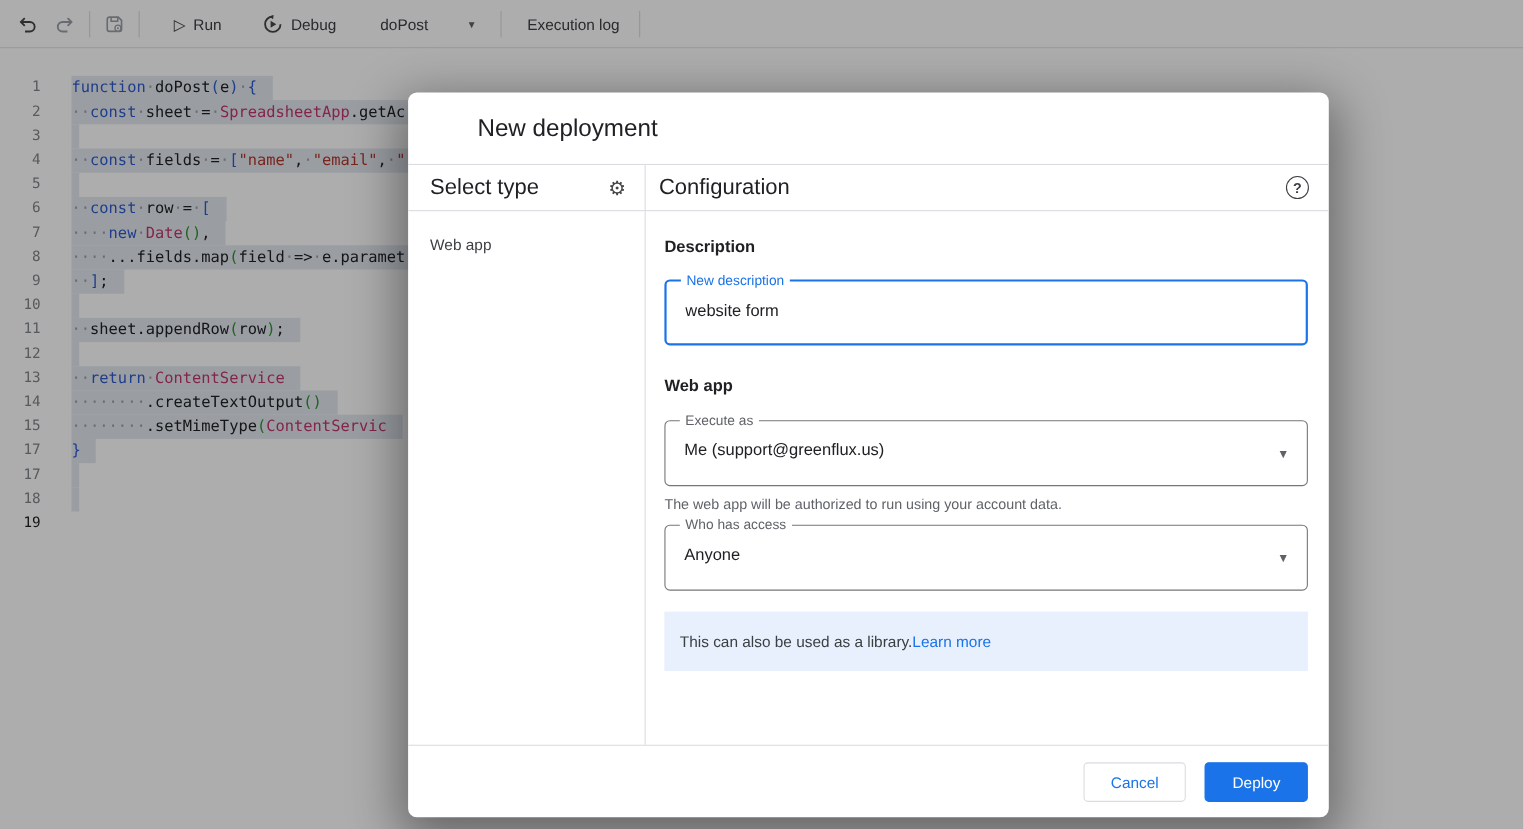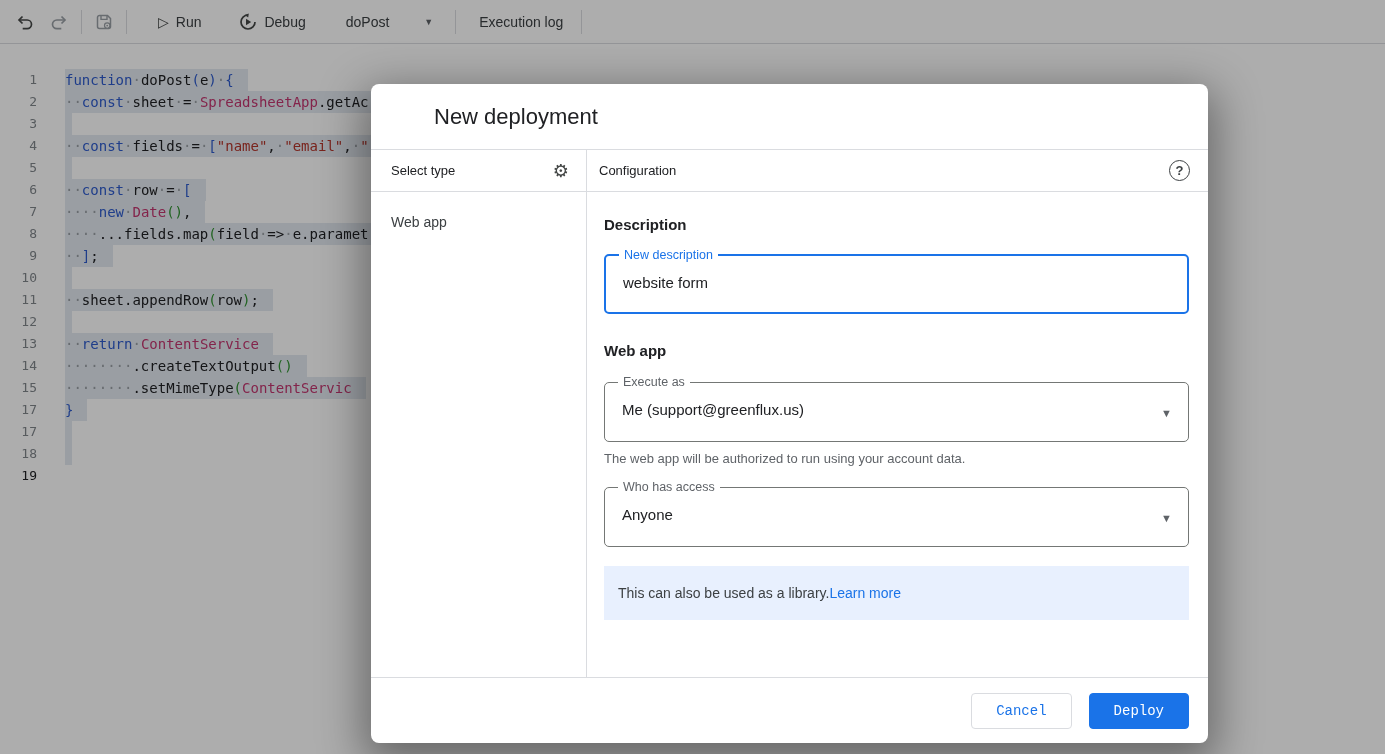--- a/index.html
+++ b/index.html
@@ -50,21 +50,21 @@
   .modal{position:absolute; left:371px; top:84px; width:837px; height:659px; background:#fff;
     border-radius:8px; z-index:20; box-shadow:0 14px 45px 8px rgba(0,0,0,0.40); overflow:hidden;}
   .m-title-row{height:66px; display:flex; align-items:center; padding-left:27px;
     border-bottom:1px solid var(--border);}
   .m-title{font-size:22px; color:var(--text1);margin-left:36px;}
   .m-head-row{height:42px; display:flex; border-bottom:1px solid var(--border);}
   .m-head-left{width:216px; flex:none; display:flex; align-items:center; justify-content:space-between;
     padding:0 17px 0 20px; border-right:1px solid var(--border);}
   .m-head-right{flex:1; display:flex; align-items:center; justify-content:space-between;
     padding:0 18px 0 12px;}
-  .m-head-label{font-size:13px; font-weight:500; color:var(--text1);}
+  .m-head-label{font-size:20px; font-weight:500; color:var(--text1);}
   .gear{font-size:18px; color:var(--tool-icon); line-height:1; cursor:pointer; background:none; border:none;}
   .help-btn{width:21px; height:21px; border-radius:50%; border:1.8px solid #3c4043; background:none;
     color:#3c4043; font-size:13px; font-weight:bold; display:flex; align-items:center;
     justify-content:center; cursor:pointer; padding:0;}
   .m-body{display:flex; height:485px;}
   .m-left{width:216px; flex:none; border-right:1px solid var(--border); padding:17px 0 0 20px;}
   .left-item{font-size:14px; color:#3c4043; padding:5px 0; cursor:pointer;}
   .m-right{flex:1; padding:24px 18px 0 17px;}
   .section-h{font-size:15px; font-weight:600; color:var(--text1);}
   .field{position:relative; width:585px; height:60px; border:1px solid #747775; border-radius:5px;
@@ -74,28 +74,28 @@
     color:var(--text2); white-space:nowrap;}
   .field.focused .flabel{color:var(--accent);}
   .fvalue{position:absolute; left:17px; top:18px; font-size:15px; color:var(--text1); border:none;
     outline:none; width:520px; background:transparent; font-family:"Liberation Sans",sans-serif;}
   .select-field{cursor:pointer;}
   .fcaret{position:absolute; right:16px; top:24px; font-size:11px; color:#5f6368;}
   .desc-input-wrap{margin-top:21px;}
   .webapp-h{margin-top:28px;}
   .exec-wrap{margin-top:23px;}
   .helper{margin-top:9px; font-size:13px; color:var(--text2);}
-  .access-wrap{margin-top:21px;}
+  .access-wrap{margin-top:11px;}
   .banner{margin-top:19px; width:585px; height:54px; background:var(--banner-bg); border-radius:0;
     display:flex; align-items:center; padding-left:14px; font-size:14px; color:#3c4043;}
   .banner a{color:var(--accent); text-decoration:none; cursor:pointer;}
   .m-footer{height:66px; border-top:1px solid var(--border); display:flex; align-items:center;
     justify-content:flex-end; gap:17px; padding-right:19px;}
   .btn{height:36px; border-radius:4px; font-size:14px; font-weight:500; cursor:pointer;
-    font-family:Liberation Mono, monospace; padding:0 24px;}
+    font-family:Liberation Sans, sans-serif; padding:0 24px;}
   .btn-cancel{background:#fff; border:1px solid var(--border); color:var(--accent);}
   .btn-deploy{background:var(--accent); border:1px solid var(--accent); color:#fff;}
   svg{display:block;}
 </style>
 </head>
 <body>
 
 <div id="app">
 
   <div class="toolbar">

